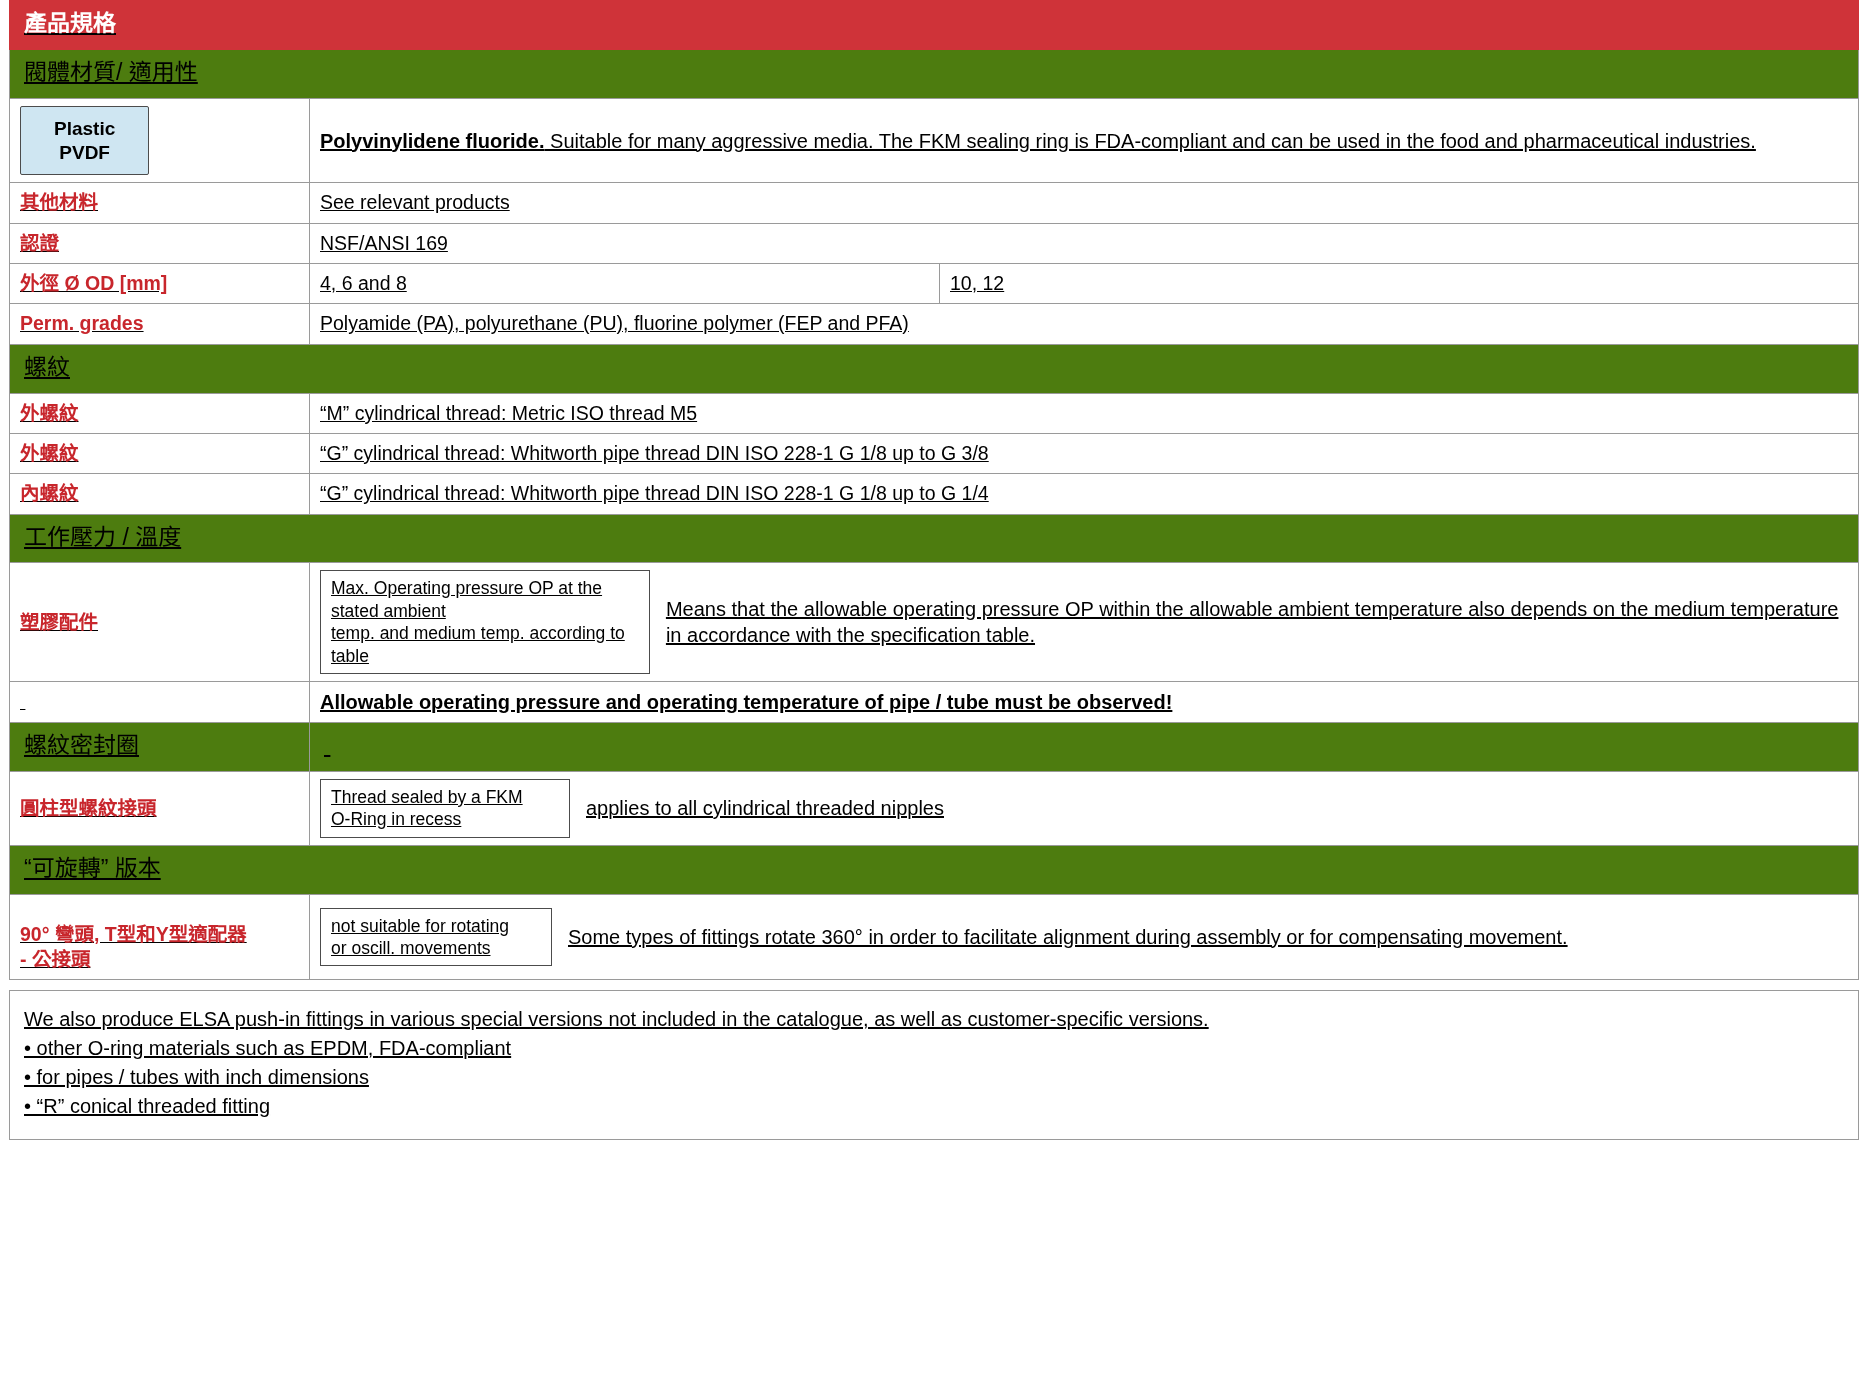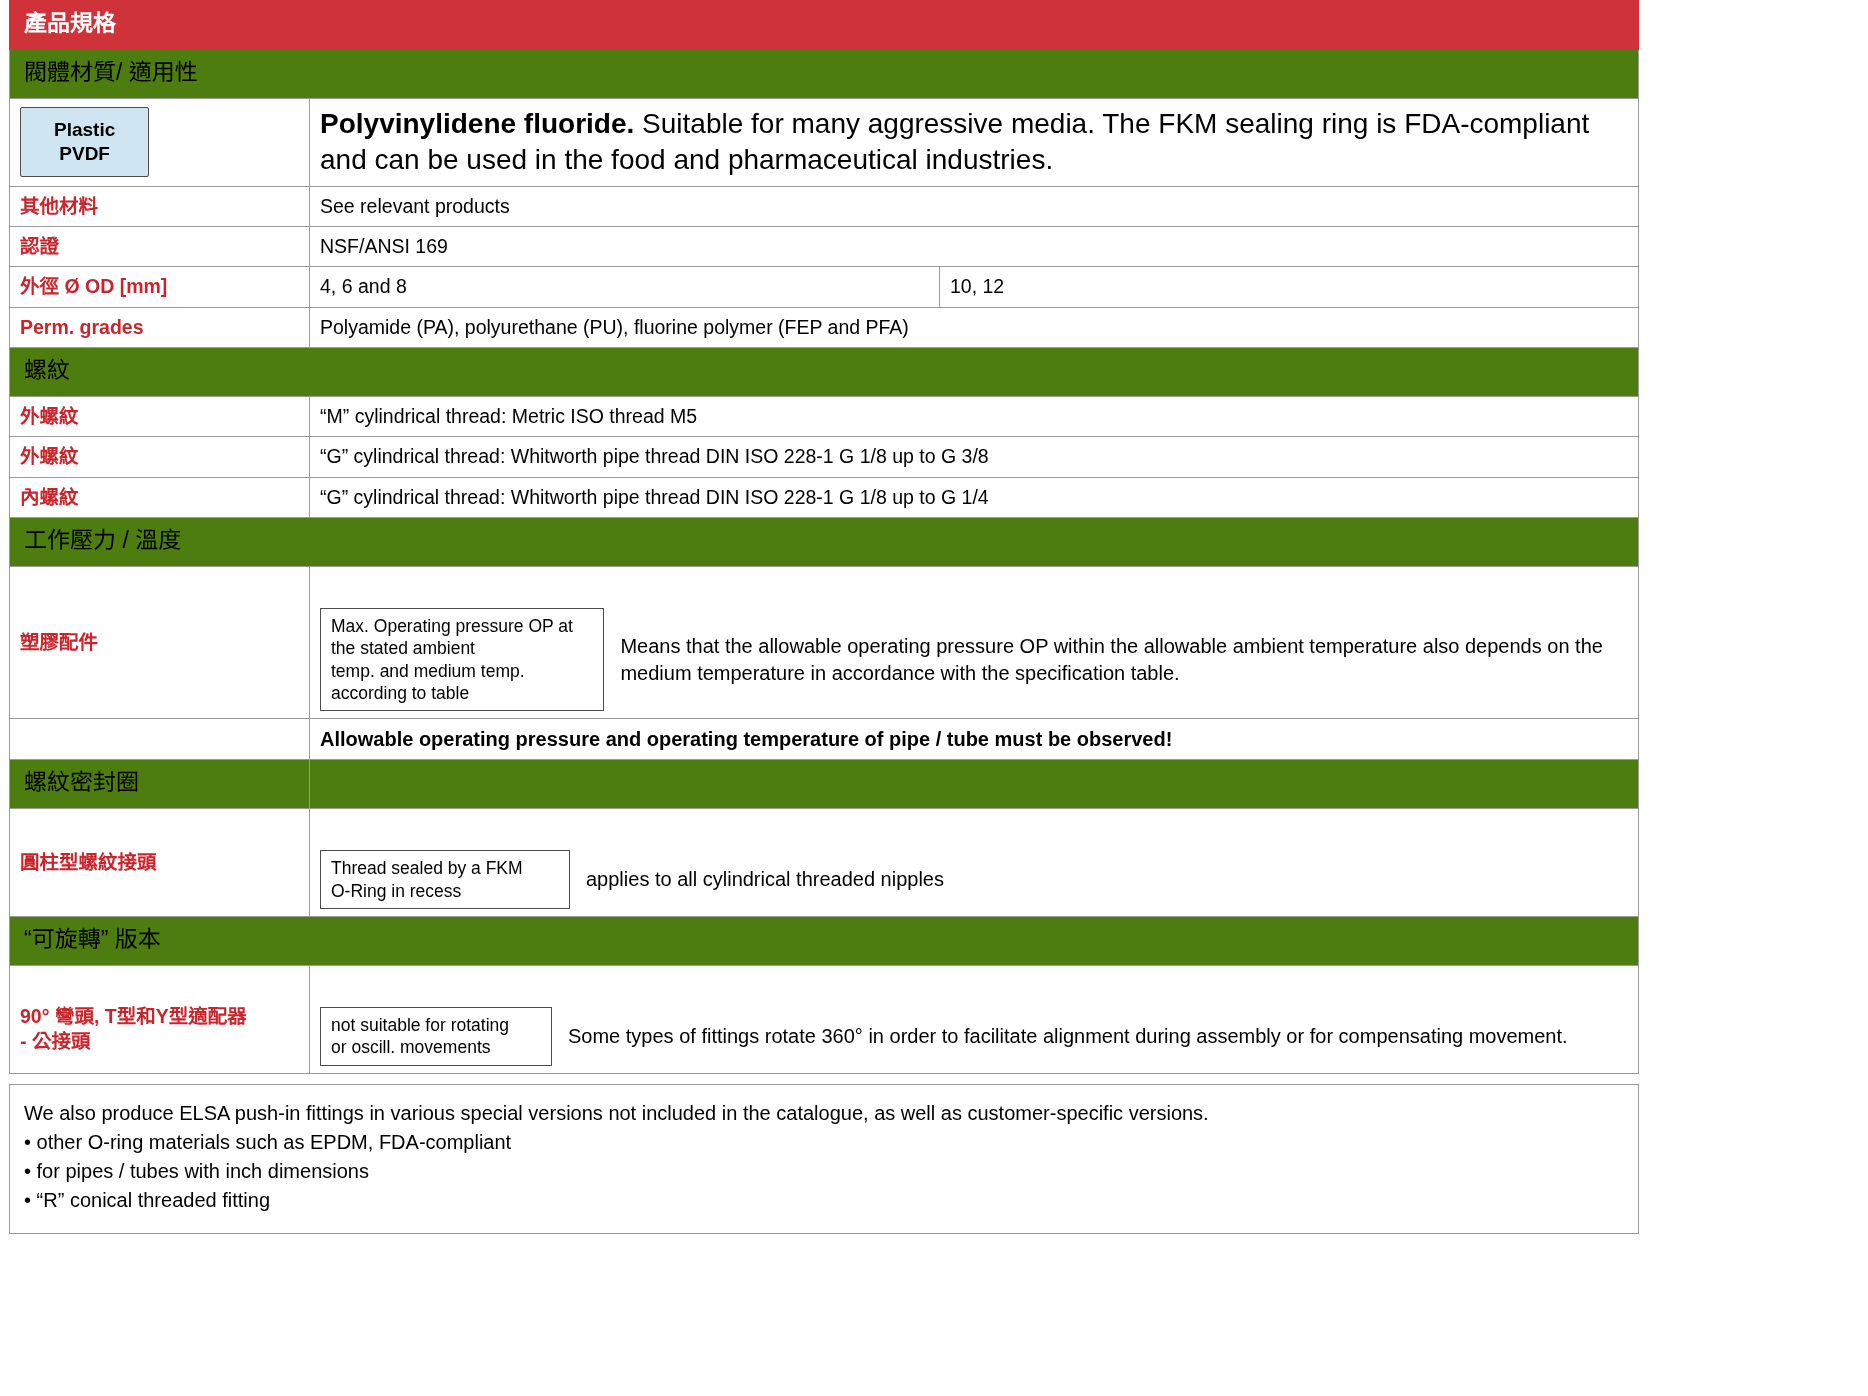--- a/index.html
+++ b/index.html
@@ -12,25 +12,26 @@
     font-family: "Liberation Sans", sans-serif;
     color: #000000;
     width: 1868px;
   }
   .sheet {
     width: 1868px;
     box-sizing: border-box;
     padding: 0 0 0 0;
   }
   .spec-table {
-    width: 1630px;
+    width: 1850px;
     margin: 0 9px;
     border-collapse: collapse;
     table-layout: fixed;
     font-size: 19.5px;
+    text-decoration: underline;
   }
   .spec-table td, .spec-table th {
     border: 1px solid #9a9a9a;
     vertical-align: middle;
     padding: 7px 10px;
     line-height: 1.3;
   }
   
   .title-bar td {
     background: #cf3339;
@@ -75,38 +76,37 @@
     font-weight: bold;
     font-size: 19px;
     text-align: center;
     line-height: 1.25;
     padding: 10px 33px;
     border-radius: 2px;
   }
   .desc-cell {
     padding: 14px 12px;
     vertical-align: middle;
-    font-size: 28px;
+    font-size: 20px;
   }
   .desc-cell b { font-weight: bold; }
   .note-box {
     display: inline-block;
     border: 1px solid #4c4c4c;
     padding: 6px 10px;
     font-size: 17.5px;
     line-height: 1.28;
     background: #fff;
     vertical-align: middle;
     box-sizing: border-box;
   }
   .twocol {
     display: flex;
     align-items: center;
     gap: 16px;
-    margin-top: 34px;
   }
   .twocol .txt {
     font-size: 20px;
     line-height: 1.32;
   }
   .bold-note {
     font-weight: bold;
     font-size: 20px;
   }
   

